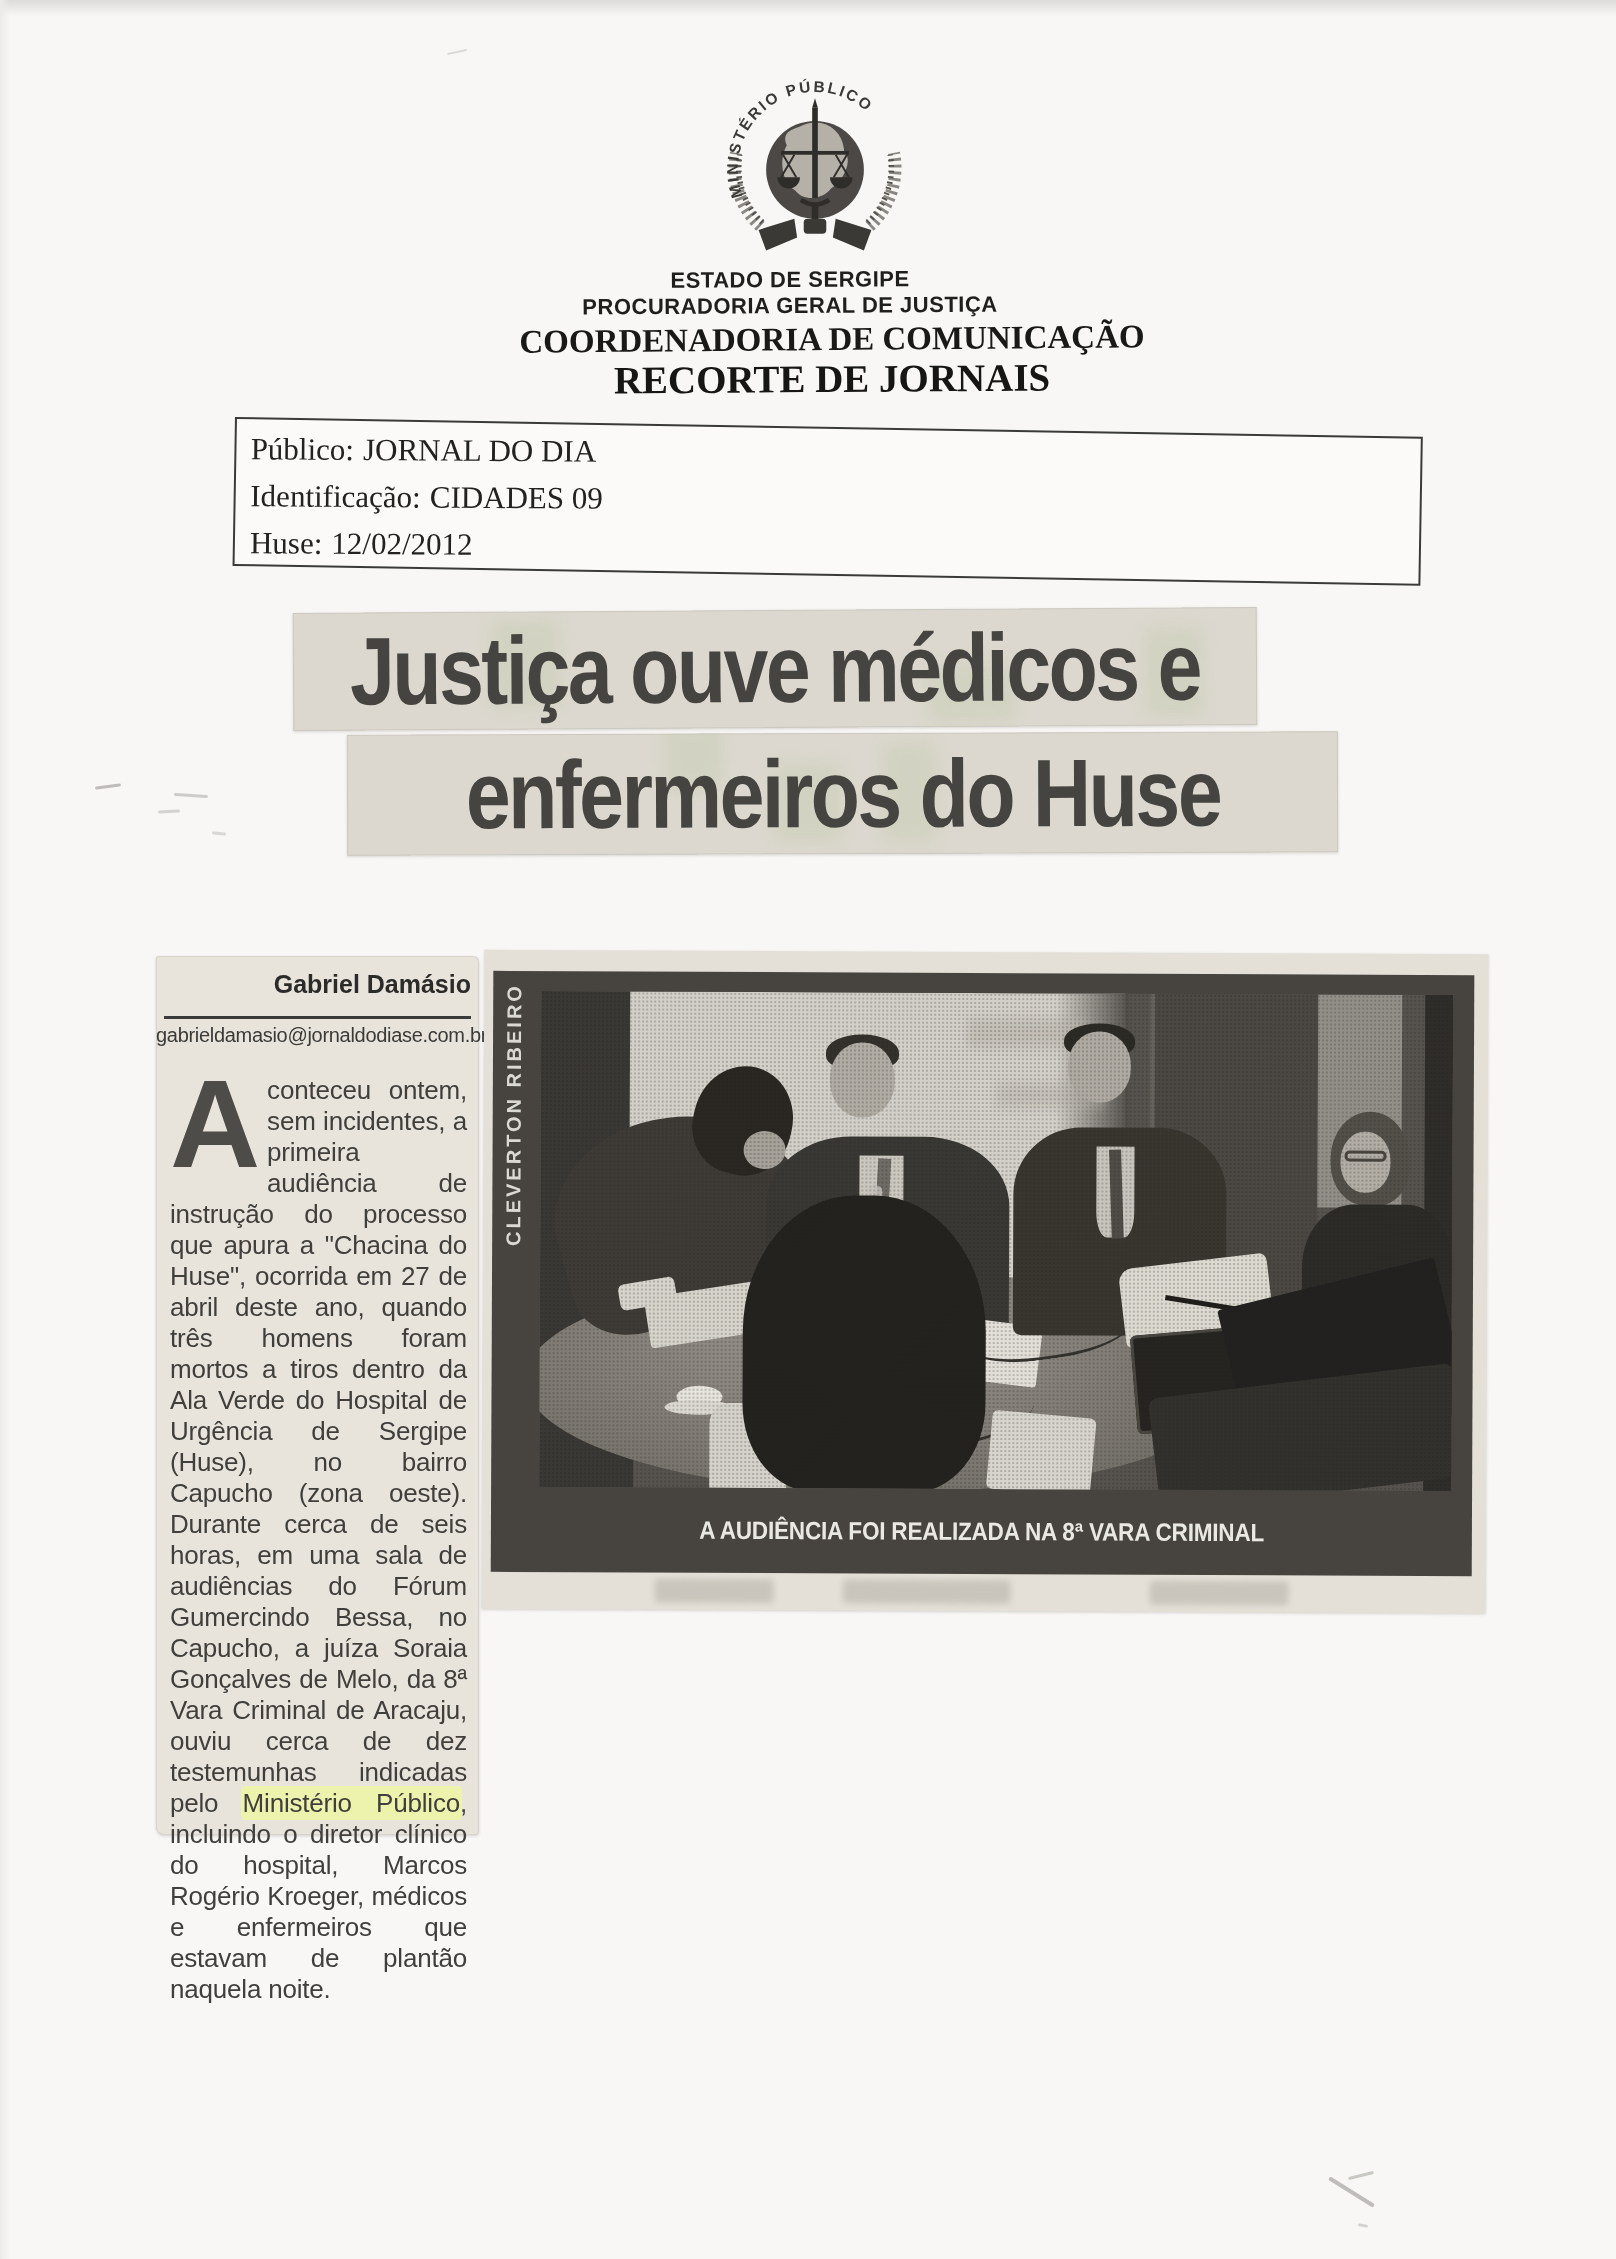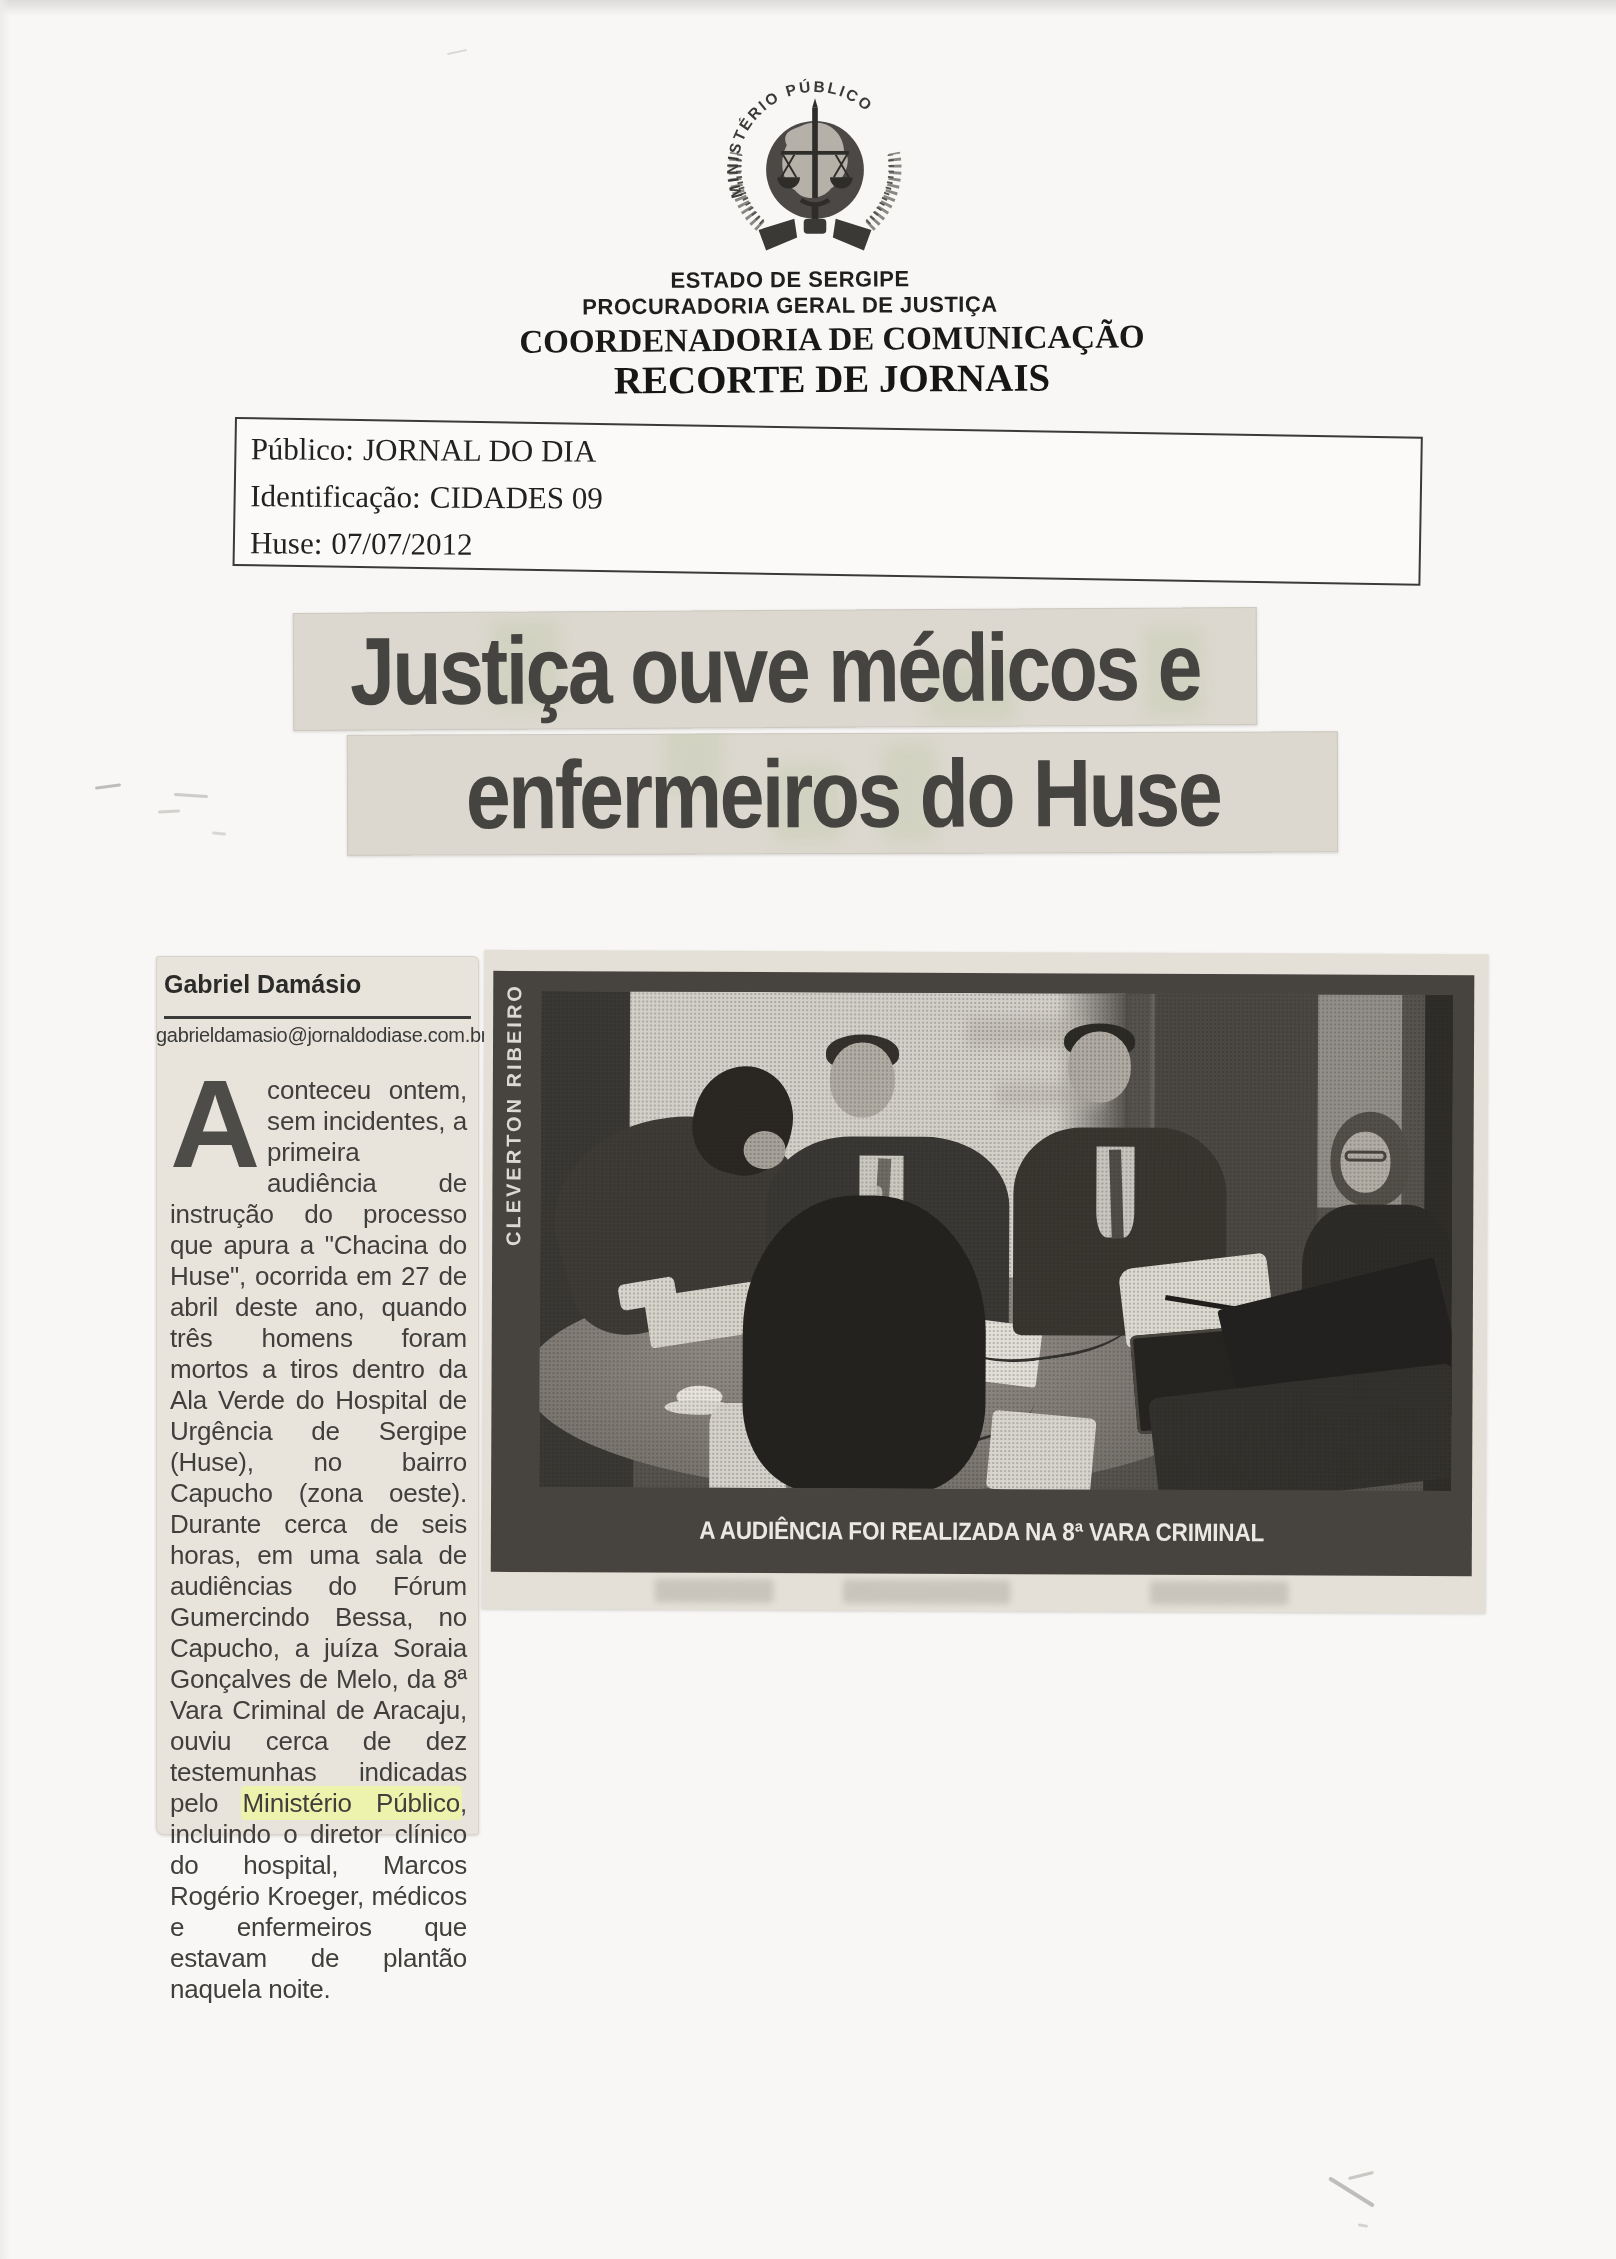--- a/index.html
+++ b/index.html
@@ -52,21 +52,21 @@
   .g4{left:535px;top:10px;width:54px;height:99px;}
   .g5{left:426px;top:30px;width:69px;height:79px;}
   .g6{left:851px;top:20px;width:59px;height:89px;}
 
   
   .article-clip{
     position:absolute;left:156px;top:956px;width:323px;height:879px;
     background:#e8e4db;border-radius:3px 6px 4px 8px;
     box-shadow:0 1px 3px rgba(60,58,52,.2), inset 0 0 0 1px rgba(205,201,192,.6);
   }
-  .byline{margin:14px 8px 17px;text-align:left;font-weight:bold;font-size:25px;color:#2b2b29;}
+  .byline{margin:14px 8px 17px;text-align:right;font-weight:bold;font-size:25px;color:#2b2b29;}
   .byline-rule{height:3px;background:#3b3b39;margin:7px 8px 5px;}
   .email{text-align:center;font-size:20px;color:#3a3a38;letter-spacing:-0.3px;}
   .body-text{
     margin:28px 12px 0 14px;font-size:26px;line-height:31px;color:#403f3c;
     text-align:justify;letter-spacing:-0.2px;
   }
   .dropcap{
     float:left;font-weight:bold;font-size:125px;line-height:93px;
     color:#4e4c48;margin:2px 7px 0 0;
   }
@@ -202,21 +202,21 @@
     <div class="lh-line lh-sans1">ESTADO DE SERGIPE</div>
     <div class="lh-line lh-sans2">PROCURADORIA GERAL DE JUSTIÇA</div>
     <div class="lh-line lh-serif1">COORDENADORIA DE COMUNICAÇÃO</div>
     <div class="lh-line lh-serif2">RECORTE DE JORNAIS</div>
   </header>
 
   <div class="meta-box">
     <div class="meta-inner">
       <div class="meta-row"><span>Público:</span><span class="v">JORNAL DO DIA</span></div>
       <div class="meta-row"><span>Identificação:</span><span class="v">CIDADES 09</span></div>
-      <div class="meta-row"><span>Huse:</span><span class="v">07/07/2012</span></div>
+      <div class="meta-row"><span>Huse:</span><span class="v">12/02/2012</span></div>
     </div>
   </div>
 
   <div class="strip strip1">
     <div class="ghost g1"></div>
     <div class="ghost g3"></div>
     <div class="ghost g6"></div>
     <span class="headline">Justiça ouve médicos e</span>
   </div>
   <div class="strip strip2">

